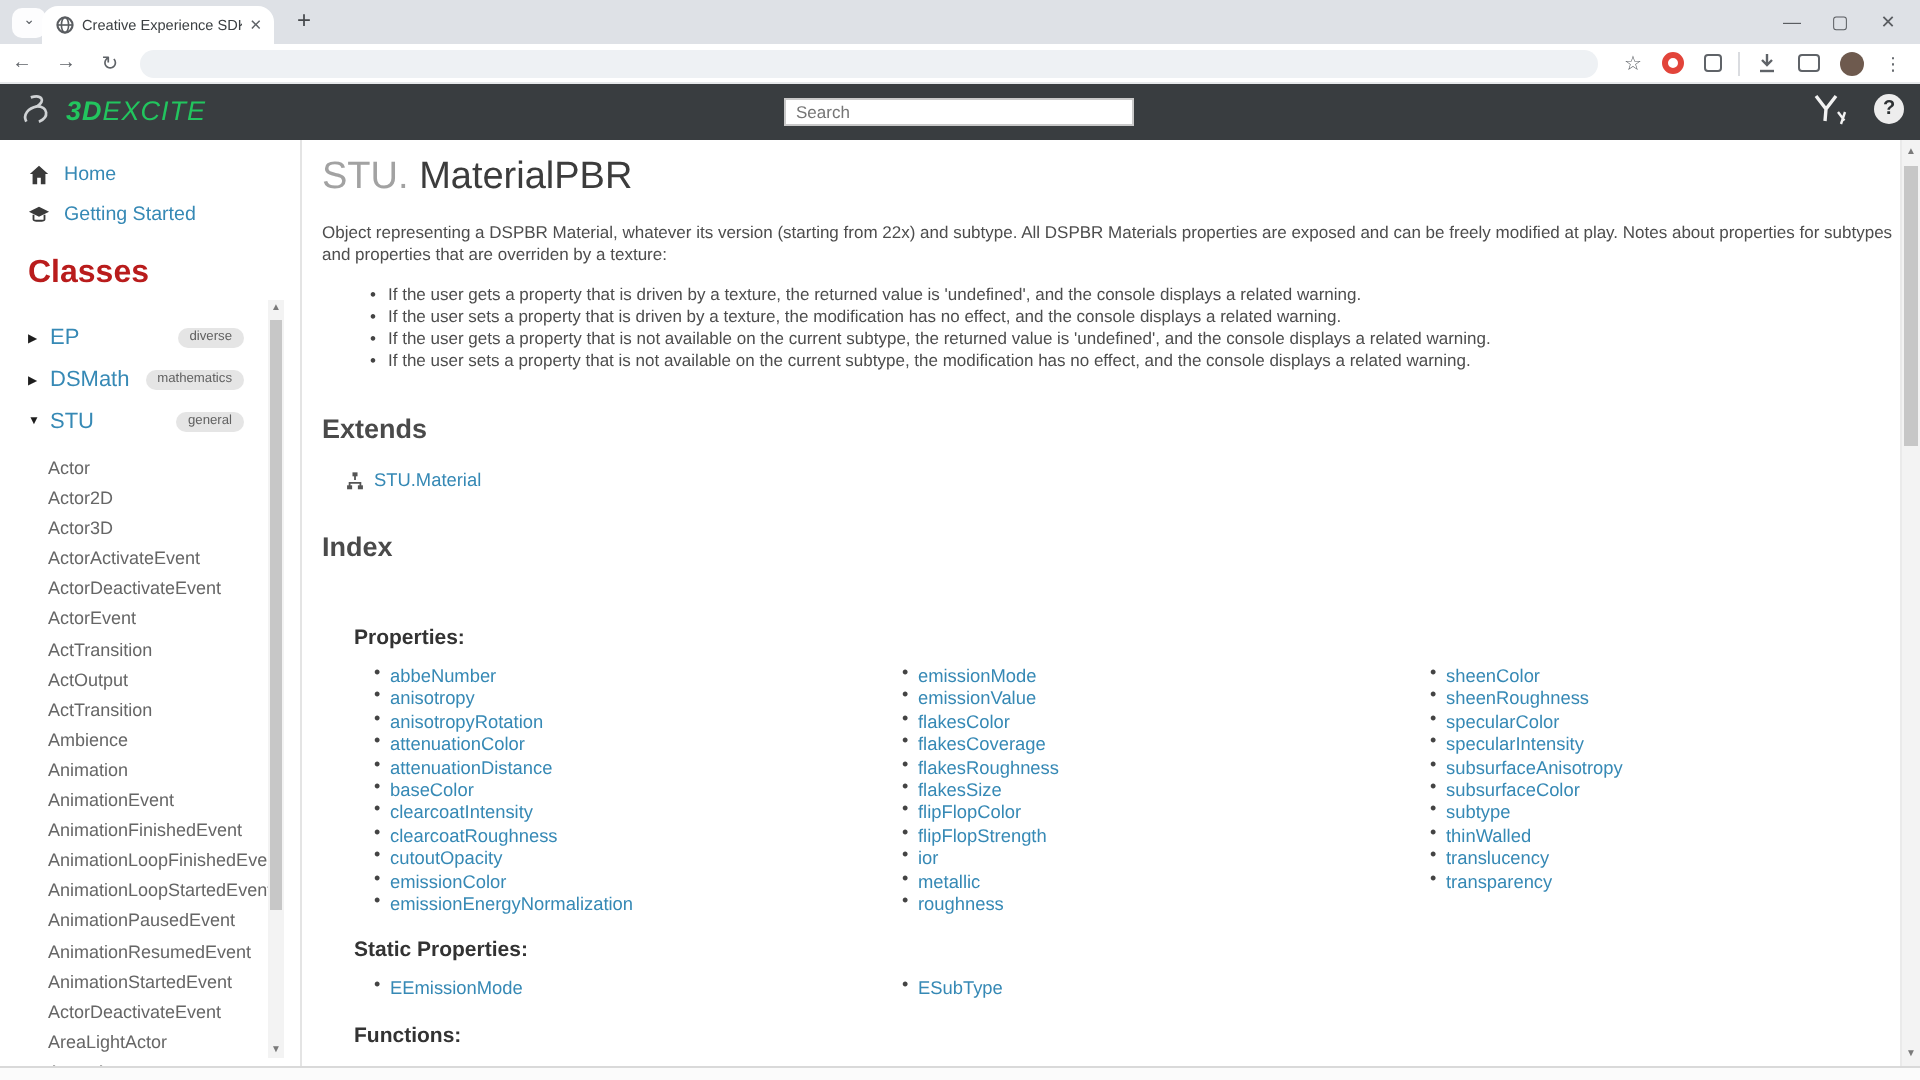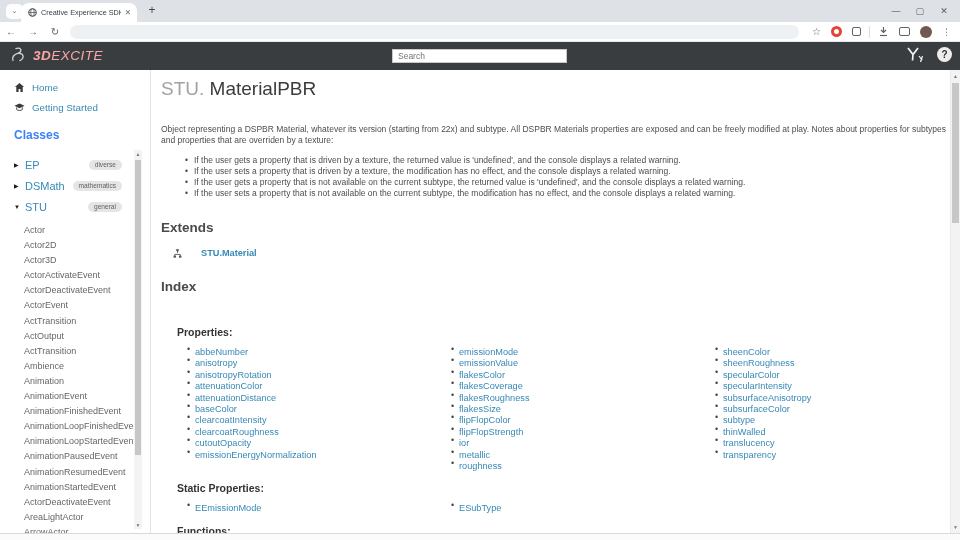--- a/index.html
+++ b/index.html
@@ -24,58 +24,58 @@
   .ext-red { width:11px; height:11px; border-radius:50%; background:#fff; border:3.2px solid #e2443a; }
   .ext-sq { width:9px; height:9px; border:1.4px solid #5f6368; border-radius:2px; }
   .vsep { width:1px; height:12px; background:#dadce0; margin:0 3px; }
   .panel-ico { width:11px; height:9px; border:1.3px solid #5f6368; border-radius:2px; }
   .avatar { width:12px; height:12px; border-radius:50%; background:#6e5a4e; }
   .dots { font-size:9px; color:#5f6368; }
 
   
   .appheader { position:absolute; top:42px; left:0; width:960px; height:28px; background:#393d40; }
   .brand { position:absolute; left:10px; top:4px; display:flex; align-items:center; gap:5px; }
-  .brand-txt { color:#fca5a5; font-size:13.5px; font-style:italic; letter-spacing:.5px; }
+  .brand-txt { color:#22c55e; font-size:13.5px; font-style:italic; letter-spacing:.5px; }
   .brand-txt b { font-weight:700; }
   .search-input { position:absolute; left:392px; top:7px; width:175px; height:14px; border:1px solid #c9c9c9; background:#fff; font-size:8.5px; padding:0 5px; color:#333; font-family:"Liberation Sans",sans-serif; }
   .hdr-right { position:absolute; right:8px; top:4px; display:flex; align-items:center; gap:12px; }
   .help-ico { width:15px; height:15px; border-radius:50%; background:#ededed; color:#2e3234; font-size:10px; font-weight:bold; text-align:center; line-height:15px; }
 
   
   .sidebar { position:absolute; top:70px; left:0; width:150px; height:463px; background:#fff; overflow:hidden; }
   .side-inner { padding:12px 14px 0 14px; }
   .side-link { display:flex; align-items:center; gap:7px; margin-bottom:9px; }
   .side-link a { color:#3689b5; font-size:9.8px; text-decoration:none; }
-  .classes-h { font-size:12px; font-weight:bold; color:#3b82f6; margin:15px 0 12px 0; }
+  .classes-h { font-size:16px; font-weight:bold; color:#b91c1c; margin:15px 0 12px 0; }
   .tree-row { display:flex; align-items:center; height:21px; padding-right:14px; }
   .tri { font-size:6px; color:#1d1d1d; width:11px; flex:0 0 auto; }
   .tree-label { color:#3689b5; font-size:11px; text-decoration:none; flex:1; }
   .badge { background:#e5e5e5; color:#616161; font-size:6.6px; padding:1.5px 6px; border-radius:8px; white-space:nowrap; }
   .class-list { list-style:none; margin:6px 0 0 10px; }
   .class-list li { font-size:9px; color:#666; height:15.1px; line-height:15.1px; white-space:nowrap; }
 
   
   .sb { background:#f3f3f3; }
   .sb .arrow { position:absolute; left:0; width:100%; text-align:center; font-size:5px; color:#7a7a7a; line-height:8px; }
   .sb .thumb { position:absolute; left:1px; right:1px; background:#c7c7c7; }
   .side-sb { position:absolute; right:8px; top:80px; bottom:4px; width:8px; }
   .main-sb { position:absolute; right:0; top:70px; width:10px; height:463px; border-left:1px solid #eaeaea; }
 
   
   .main { position:absolute; top:70px; left:150px; width:800px; height:463px; background:#fff; border-left:1px solid #e4e4e4; padding:6px 14px 0 10px; overflow:hidden; }
-  h1.pagetitle { font-size:19px; font-weight:400; color:#3c3c3c; margin:2px 0 24px 0; }
+  h1.pagetitle { font-size:19px; font-weight:400; color:#3c3c3c; margin:2px 0 11px 0; }
   h1 .pfx { color:#a2a2a2; }
   .body-txt { font-size:8.5px; color:#4d4d4d; line-height:11px; }
   .intro { width:792px; }
   ul.notes { list-style:none; margin:9px 0 0 24px; }
   ul.notes li { position:relative; padding-left:9px; }
   ul.notes li::before { content:"\2022"; position:absolute; left:0; color:#444; }
   .note { margin-top:12px; }
   h2.sec { font-size:13.5px; font-weight:bold; color:#4a4a4a; margin-top:21px; }
-  .ext-item { display:flex; align-items:center; gap:19px; margin:13px 0 0 12px;font-weight:bold; }
+  .ext-item { display:flex; align-items:center; gap:5px; margin:13px 0 0 12px; }
   .doc-link { color:#3689b5; font-size:9.2px; text-decoration:none; }
   .idx { margin-left:16px;margin-top:32px; }
   .idx-label { font-size:10.5px; font-weight:bold; color:#333; }
   .lbl-props { margin-top:16px; } .lbl-static { margin-top:13px; } .lbl-fns { margin-top:13px; }
   .cols { display:flex; margin-top:6px; }
   .col { width:254px; flex:0 0 auto; }
   .col.last { width:auto; }
   ul.linklist { list-style:none; margin-left:10px; }
   ul.linklist li { height:11.4px; line-height:11.4px; position:relative; padding-left:8px; white-space:nowrap; }
   ul.linklist li::before { content:"\2022"; position:absolute; left:0; color:#444; font-size:9px; }
@@ -238,20 +238,21 @@
       <ul class="linklist col">
           <li><a href="#" class="doc-link">abbeNumber</a></li>
           <li><a href="#" class="doc-link">anisotropy</a></li>
           <li><a href="#" class="doc-link">anisotropyRotation</a></li>
           <li><a href="#" class="doc-link">attenuationColor</a></li>
           <li><a href="#" class="doc-link">attenuationDistance</a></li>
           <li><a href="#" class="doc-link">baseColor</a></li>
           <li><a href="#" class="doc-link">clearcoatIntensity</a></li>
           <li><a href="#" class="doc-link">clearcoatRoughness</a></li>
           <li><a href="#" class="doc-link">cutoutOpacity</a></li>
+          <li><a href="#" class="doc-link">emissionColor</a></li>
           <li><a href="#" class="doc-link">emissionEnergyNormalization</a></li>
         </ul>
       <ul class="linklist col">
           <li><a href="#" class="doc-link">emissionMode</a></li>
           <li><a href="#" class="doc-link">emissionValue</a></li>
           <li><a href="#" class="doc-link">flakesColor</a></li>
           <li><a href="#" class="doc-link">flakesCoverage</a></li>
           <li><a href="#" class="doc-link">flakesRoughness</a></li>
           <li><a href="#" class="doc-link">flakesSize</a></li>
           <li><a href="#" class="doc-link">flipFlopColor</a></li>

